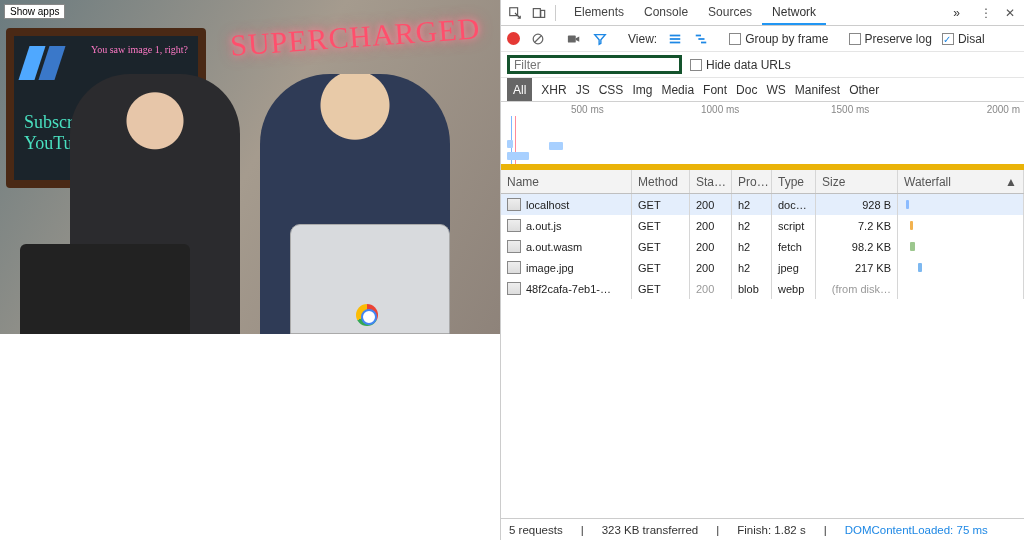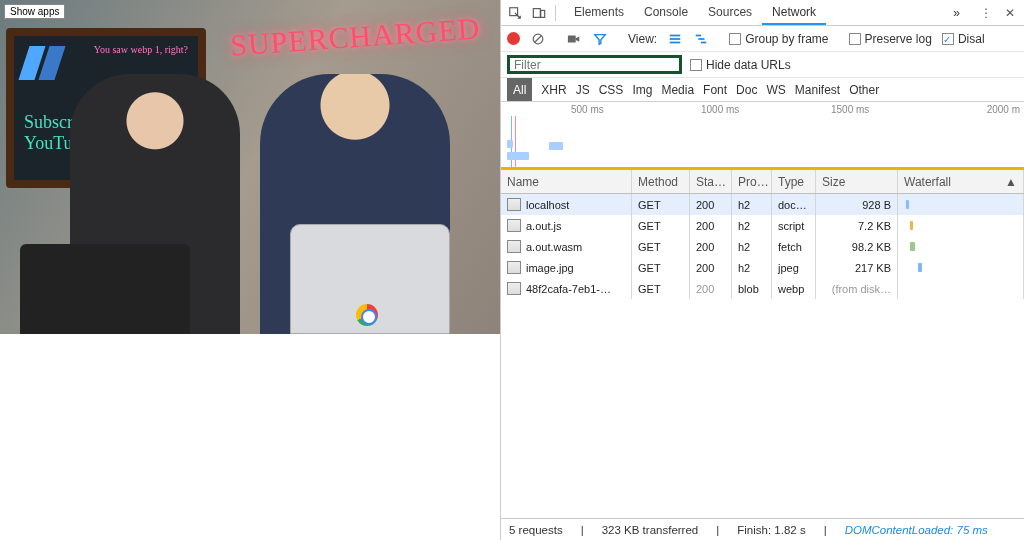--- a/index.html
+++ b/index.html
@@ -35,53 +35,53 @@
   .iconbtn { width:16px; height:16px; color:#666; cursor:pointer; display:flex; align-items:center; justify-content:center;}
   .iconbtn.blue { color:#1e88e5; }
   .chkgrp { display:flex; align-items:center; gap:4px;}
   .chk { width:12px; height:12px; border:1px solid #888; background:#fff; display:inline-block;}
   .chk.on::after { content:"✓"; font-size:10px; color:#1e88e5; position:relative; top:-2px; left:0;}
   .filterrow { display:flex; align-items:center; height:26px; border-bottom:1px solid #e5e5e5; padding:0 6px; gap:8px;}
   .filterinput { width:175px; height:19px; border:3px solid #14532d; font-size:12px; padding:0 4px; color:#777;}
   .typerow { display:flex; align-items:center; height:24px; border-bottom:1px solid #d0d0d0; padding:0 6px; gap:9px; overflow:hidden;}
   .pill { background:#666; color:#fff; padding:5px 6px; border-radius:0; cursor:pointer;}
   .tfilter { color:#333; cursor:pointer; }
-  .timeline { height:68px; border-bottom:3px solid #eab308; position:relative; font-size:10px; color:#888;text-align:center;}
+  .timeline { height:68px; border-bottom:6px solid #eab308; position:relative; font-size:10px; color:#888;text-align:center;}
   .timeline .tick { position:absolute; top:2px; }
   .timeline .bar { position:absolute; height:8px; top:38px; background:#a8d0ff; border-radius:1px;}
   .timeline .vline { position:absolute; top:14px; bottom:0; width:1px; }
   .headers { display:flex; height:24px; border-bottom:1px solid #bfbfbf; background:#f3f3f3; }
   .hcell,.cell { border-right:1px solid #d6d6d6; padding:0 6px; display:flex; align-items:center; overflow:hidden; white-space:nowrap; text-overflow:ellipsis;}
   .c-name{width:131px} .c-method{width:58px} .c-status{width:42px} .c-proto{width:40px} .c-type{width:44px} .c-size{width:82px; } .c-waterfall{flex:1}
   .hcell { color:#555; cursor:pointer;}
   .size-r { justify-content:flex-end; }
   .sortarrow { margin-left:auto; color:#555;}
   .rows { flex:1; overflow:auto; }
   .row { display:flex; height:21px; font-size:11px;}
   .row.sel { background:#e4eefc; }
   .row .cell { color:#222; }
   .muted { color:#999 !important; }
   .nmicon { width:14px; height:13px; border:1px solid #888; margin-right:5px; flex:none; display:inline-block; background:linear-gradient(#eee,#ddd);}
   .wf { position:relative; height:100%; }
   .wf .seg { position:absolute; top:6px; height:9px; border-radius:1px; }
   .status { height:22px; border-top:1px solid #ccc; display:flex; align-items:center; padding:0 8px; font-size:11.5px; color:#333; gap:18px; white-space:nowrap; overflow:hidden;}
-  .status .dcl { color:#1e88e5;font-style:italic; }
+  .status .dcl { color:#1e88e5; }
   .status .load { color:#e53935;font-weight:bold; }
   svg { width:14px; height:14px; }
 </style>
 </head>
 <body>
 
 <div class="app">
   <div class="left">
     <div class="photo">
       <button class="showapps">Show apps</button>
       <div class="board">
         <div class="logo"></div>
-        <div class="pink">You saw webp 1, right?</div>
+        <div class="pink">You saw image 1, right?</div>
         <div class="sub" style="white-space:pre-line">Subscribe on
 YouTube</div>
       </div>
       <div class="neon">SUPERCHARGED</div>
       <div class="person p1"></div>
       <div class="person p2"></div>
       <div class="laptop1"></div>
       <div class="laptop2"></div>
       <div class="chrome-dot"></div>
     </div>

